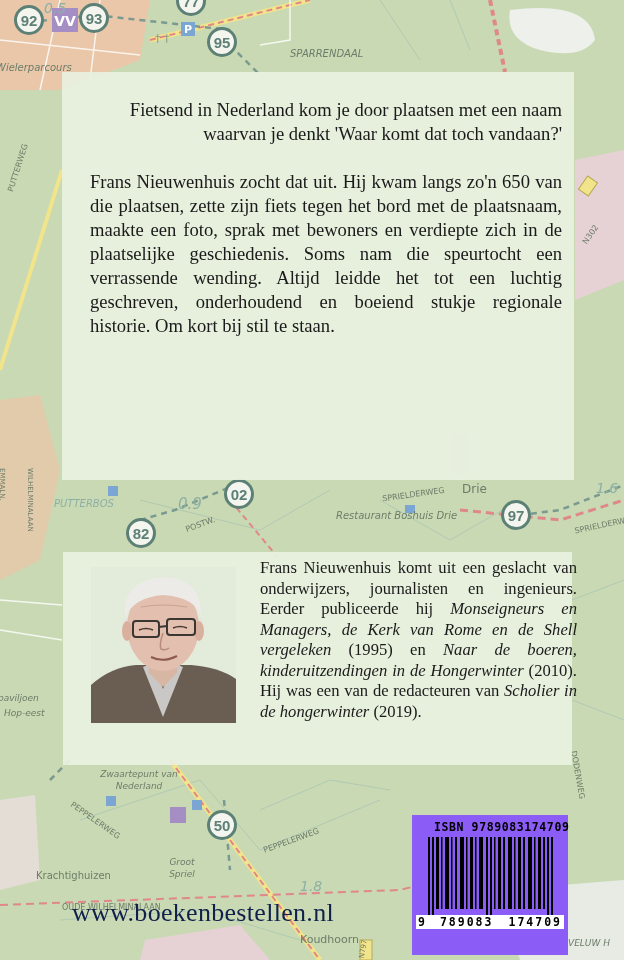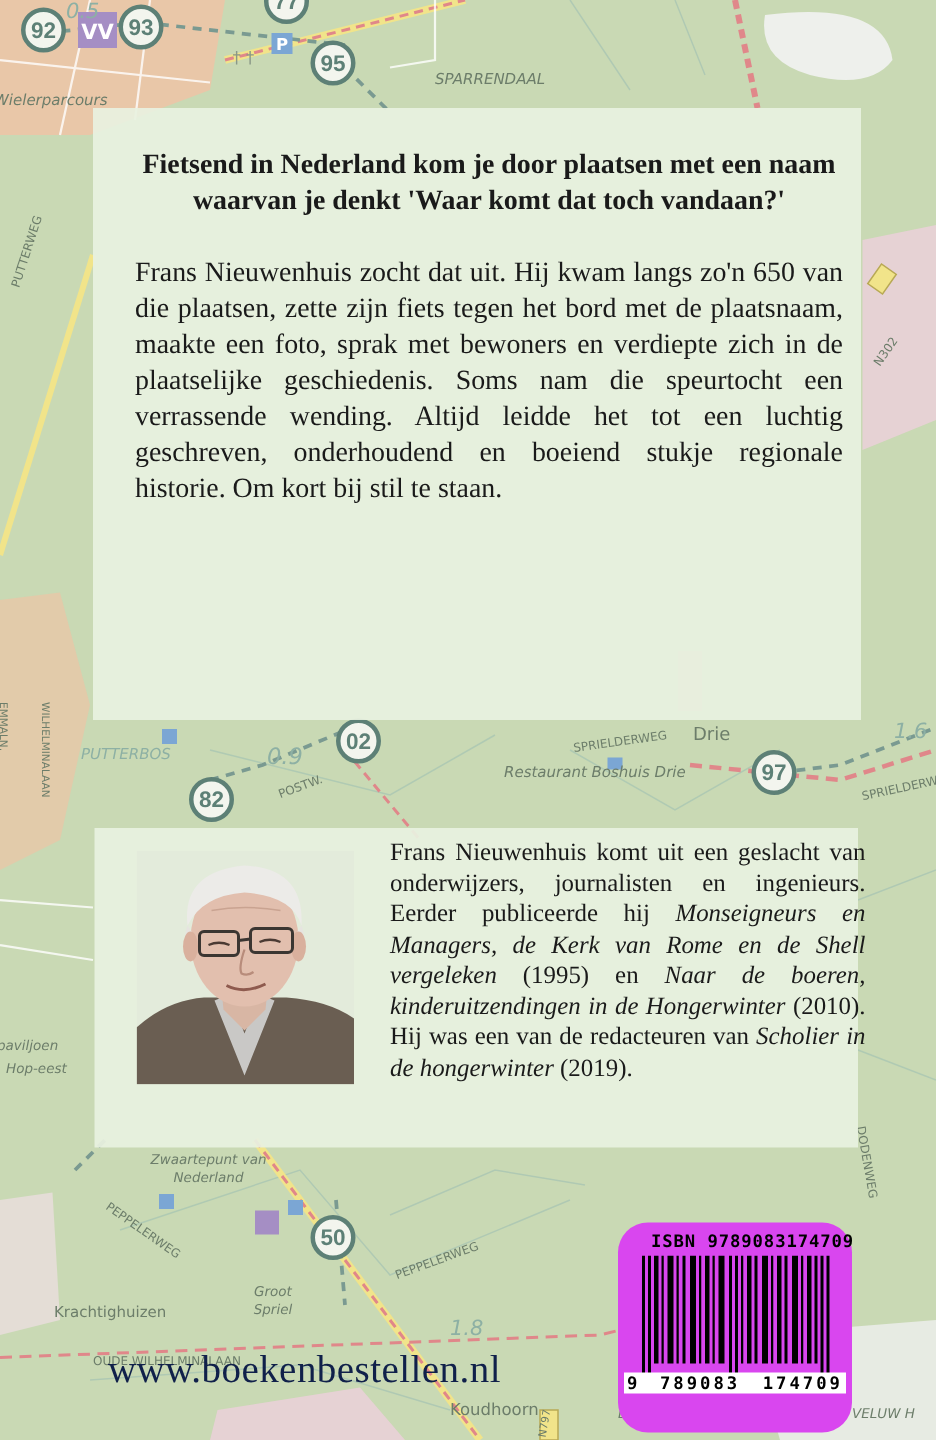--- a/index.html
+++ b/index.html
@@ -3,25 +3,25 @@
 <meta charset="utf-8">
 <style>
   html, body { margin:0; padding:0; }
   body { width:624px; height:960px; overflow:hidden; position:relative; background:#c9d9b4; font-family:"DejaVu Serif", serif; }
   .map { position:absolute; left:0; top:0; width:624px; height:960px; }
   .panel { position:absolute; background:rgba(232,241,224,0.93); }
   .panel-top { left:62px; top:72px; width:512px; height:408px; }
   .panel-bottom { left:63px; top:552px; width:509px; height:213px; }
   .blurb { position:absolute; left:90px; top:98px; width:472px; font-family:"Liberation Serif", serif; font-size:18.6px; line-height:24px; color:#1a1a1a; text-align:justify; }
   .blurb p { margin:0 0 24px 0; }
-  .blurb p.first { text-align:center;font-weight:bold; }
+  .blurb p.first { text-align:right; }
   .photo { position:absolute; left:91px; top:567px; width:145px; height:156px; overflow:hidden; background:#e6eedd; }
   .bio { position:absolute; left:260px; top:558px; width:317px; font-family:"Liberation Serif", serif; font-size:16.6px; line-height:20.5px; color:#1a1a1a; text-align:justify; }
   .bio i { font-style:italic; }
-  .barcode-box { position:absolute; left:412px; top:815px; width:156px; height:140px; background:#d946ef;border-radius:20px; }
+  .barcode-box { position:absolute; left:412px; top:815px; width:156px; height:140px; background:#8b5cf6; }
   .isbn-top { position:absolute; left:22px; top:5px; font-family:"DejaVu Sans Mono", monospace; font-size:11.5px; font-weight:bold; letter-spacing:0.6px; color:#000; white-space:nowrap; }
   .bars { position:absolute; left:10px; top:22px; width:136px; height:82px; }
   .isbn-bottom { position:absolute; left:4px; top:100px; width:148px; font-family:"DejaVu Sans Mono", monospace; font-size:11.5px; font-weight:bold; color:#000; display:flex; justify-content:space-between; background:#fff; padding:0 2px; box-sizing:border-box; }
   .website { position:absolute; left:72px; top:898px; font-family:"Liberation Serif", serif; font-size:26px; color:#10204a; letter-spacing:0.3px; }
   .maplabel { position:absolute; font-family:"DejaVu Sans", sans-serif; color:#6c7d6a; white-space:nowrap; }
   .maplabel.it { font-style:italic; }
   .node { position:absolute; width:30px; height:30px; border-radius:50%; background:#f3f5ee; border:3px solid #5d8076; color:#5d8076; font-family:"Liberation Sans", sans-serif; font-weight:bold; font-size:15px; display:flex; align-items:center; justify-content:center; box-sizing:border-box; }
 </style>
 </head>
 <body>

